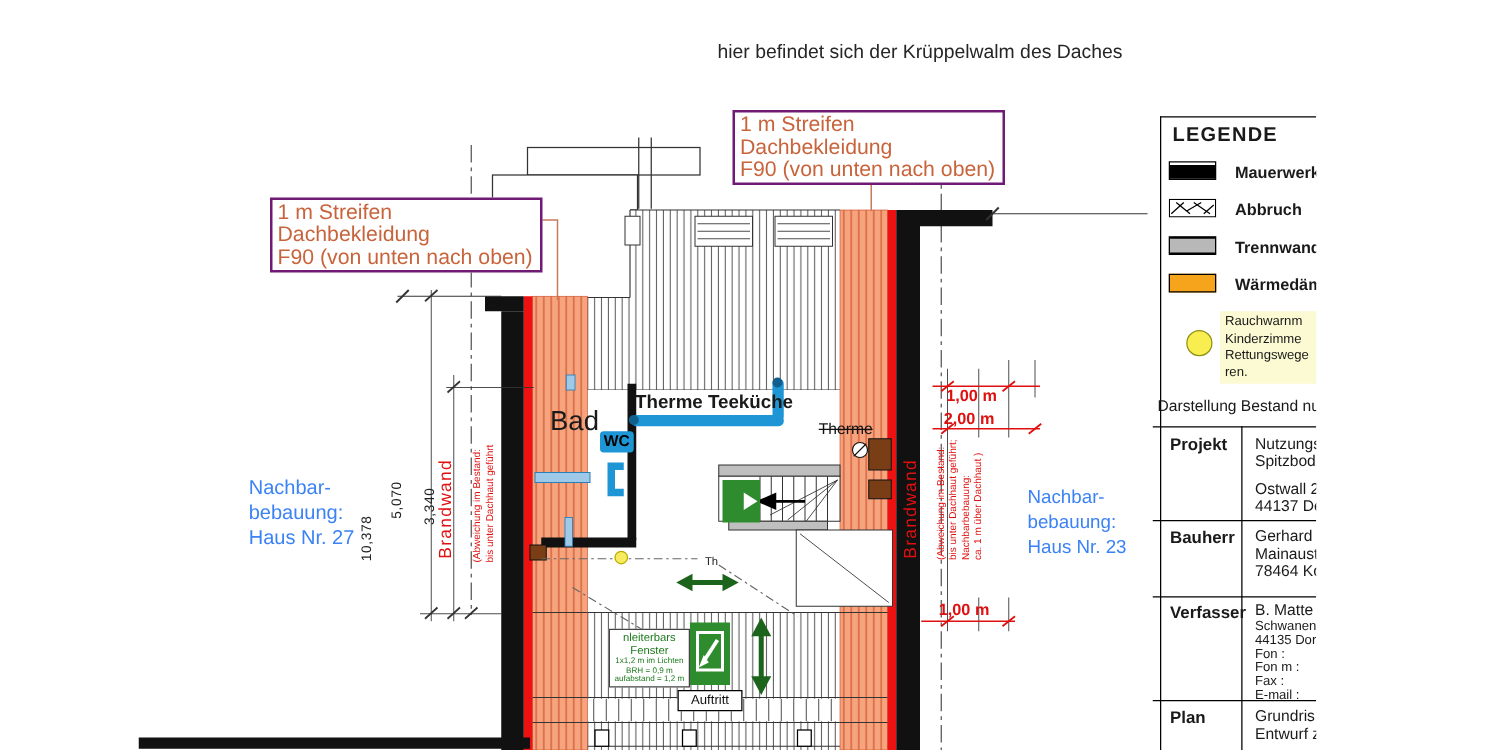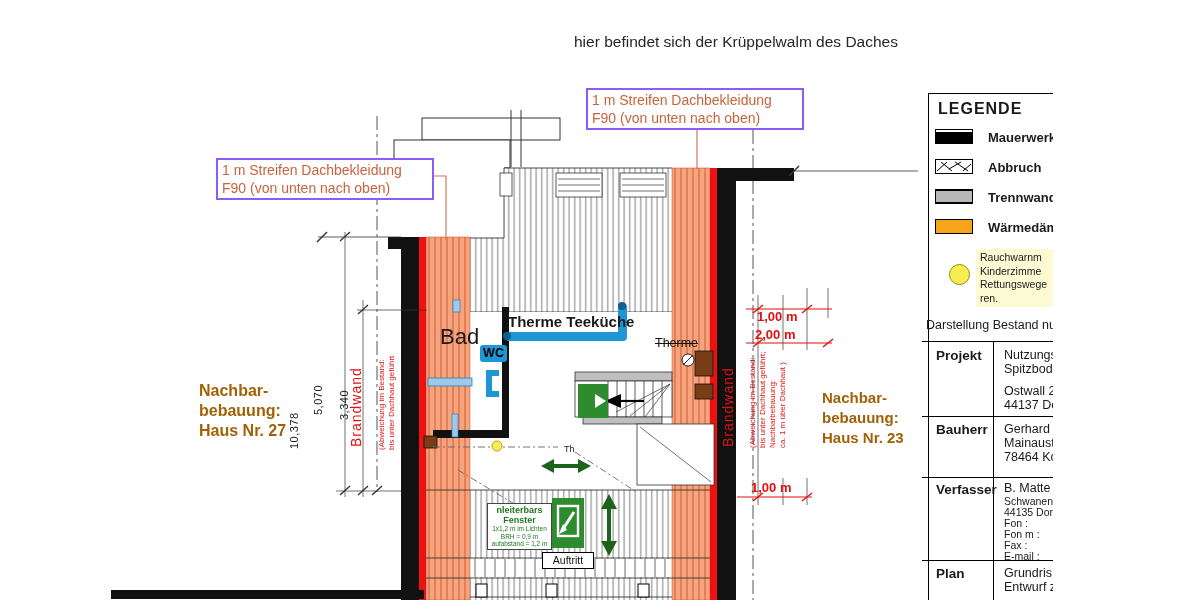--- a/index.html
+++ b/index.html
@@ -2,35 +2,35 @@
 <html><head>
 <meta charset="utf-8">
 <style>
   html,body{margin:0;padding:0;background:#fff;}
   .canvas{position:relative;width:1200px;height:600px;background:#fff;overflow:hidden;
           font-family:"Liberation Sans",sans-serif;color:#1a1a1a;}
   .abs{position:absolute;}
   .plan-svg{position:absolute;left:0;top:0;}
   
   .top-note{left:574px;top:-14px;width:520px;font-size:15.5px;line-height:22.5px;color:#262626;white-space:pre;}
-  .f90-box{width:206px;border:2px solid #8b5cf6;color:#C8643C;font-size:14px;line-height:18px;padding:1px 4px;background:#fff;}
+  .f90-box{width:206px;border:2px solid #701a75;color:#C8643C;font-size:17px;line-height:18px;padding:1px 4px;background:#fff;}
   .f90-right{left:586px;top:88px;}
   .f90-left{left:216px;top:158px;}
-  .neighbor{font-size:16px;line-height:20px;color:#a16207;font-weight:bold;}
+  .neighbor{font-size:16px;line-height:20px;color:#3b82f6;}
   .room-bad{left:440px;top:324px;font-size:22px;}
   .room-tk{left:508px;top:313px;font-size:15px;font-weight:bold;}
   .room-wc{left:480px;top:345px;width:27px;height:17px;background:#1E95D4;border-radius:3px;
            font-size:12.5px;font-weight:bold;text-align:center;line-height:17px;color:#000;}
   .room-therme{left:655px;top:336px;font-size:12.5px;color:#111;text-decoration:line-through;}
   .room-th{left:564px;top:444px;font-size:9px;text-align:center;}
   .auftritt{left:542px;top:552px;width:50px;background:#fff;border:1px solid #000;font-size:10.5px;
             text-align:center;line-height:15px;color:#111;}
   .win-note{left:487px;top:503px;width:63px;background:#fff;border:1px solid #444;color:#1C7A1C;
             text-align:center;padding:1px 0;}
-  .win-note .t{font-size:9px;font-weight:bold;line-height:10px;}
+  .win-note .t{font-size:9px;font-weight:normal;line-height:10px;}
   .win-note .s{font-size:6.5px;line-height:7.5px;}
   
   .rot{position:absolute;transform-origin:0 100%;transform:rotate(-90deg);white-space:nowrap;}
   .bw{font-size:14px;letter-spacing:1px;color:#E01010;line-height:16px;}
   .bw-note{font-size:8px;color:#E01010;line-height:9px;}
   .dim-b{font-size:11px;color:#222;letter-spacing:.5px;line-height:12px;}
   .dim-red{position:absolute;font-size:13px;font-weight:bold;color:#E01010;}
   
   .panel{left:922px;top:88px;width:131px;height:512px;overflow:hidden;}
   .panel .abs{white-space:nowrap;}

